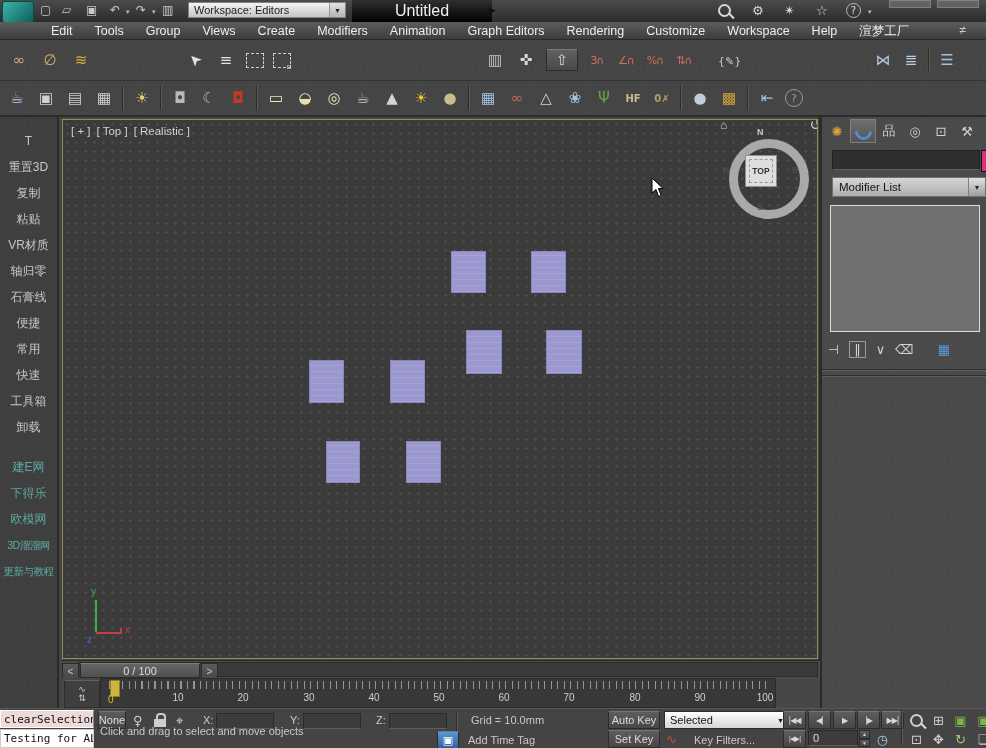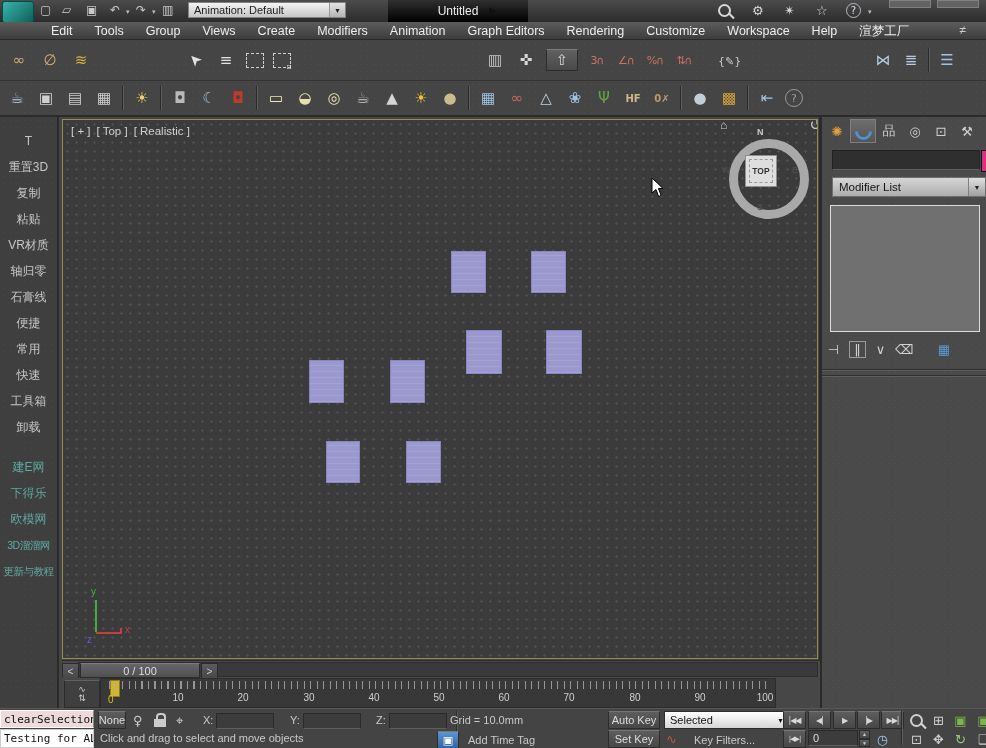--- a/index.html
+++ b/index.html
@@ -7,21 +7,21 @@
     font-family:"Liberation Sans","DejaVu Sans",sans-serif;color:#ddd;-webkit-user-select:none;}
   .abs{position:absolute;}
 
   
   .titlebar{position:absolute;left:0;top:0;width:986px;height:22px;background:linear-gradient(#4b4b4b,#2c2c2c);border-bottom:1px solid #1d1d1d;}
   .logo{position:absolute;left:2px;top:1px;width:30px;height:20px;background:linear-gradient(135deg,#36b6ac,#0f5f5a);border:1px solid #0b4a46;border-radius:3px;}
   .qat{position:absolute;top:3px;font-size:12px;color:#c9c9c9;font-family:"DejaVu Sans",sans-serif;}
   .caret{font-size:7px;color:#bbb;top:8px;}
   .ws-dd{position:absolute;left:188px;top:2px;width:158px;height:16px;display:flex;align-items:center;background:linear-gradient(#f4f4f4,#c6c6c6);border:1px solid #828282;color:#1c1c1c;font-size:11px;padding-left:5px;box-sizing:border-box;}
   .ws-dd .arr{margin-left:auto;font-size:7px;color:#222;padding:0 4px;border-left:1px solid #999;height:100%;display:flex;align-items:center;background:linear-gradient(#e2e2e2,#b5b5b5);}
-  .win-title{position:absolute;left:352px;top:0;width:140px;height:22px;background:linear-gradient(#303030,#000);display:flex;align-items:center;justify-content:center;font-size:12px;color:#efefef;margin-left:36px;}
+  .win-title{position:absolute;left:352px;top:0;width:140px;height:22px;background:linear-gradient(#303030,#000);display:flex;align-items:center;justify-content:center;font-size:16px;color:#efefef;}
   .expand-ic{position:absolute;left:489px;top:5px;font-size:9px;color:#111;}
   .search{position:absolute;left:500px;top:2px;width:208px;height:17px;background:#fff;border:1px solid #5f5f5f;display:flex;align-items:center;padding-left:6px;box-sizing:border-box;}
   .search .ph{font-style:italic;color:#737373;font-size:11px;}
   .qicon{position:absolute;top:3px;font-size:13px;color:#d8d8d8;font-family:"DejaVu Sans",sans-serif;}
   .mag{width:9px;height:9px;border:2px solid #d8d8d8;border-radius:50%;position:absolute;}
   .mag::after{content:"";position:absolute;left:8px;top:9px;width:7px;height:2px;background:#d8d8d8;transform:rotate(45deg);}
   .helpc{border:1.5px solid #bbb;border-radius:50%;width:13px;height:13px;display:flex;align-items:center;justify-content:center;font-size:10px;color:#cfe0f0;}
   .ghost{position:absolute;top:0;width:40px;height:6px;border:1px solid #9a9a9a;background:#707070;opacity:.7;}
 
   
@@ -140,21 +140,21 @@
     <div class="logo"></div>
     <span class="qat" style="left:40px">▢</span>
     <span class="qat" style="left:62px">▱</span>
     <span class="qat" style="left:86px">▣</span>
     <span class="qat" style="left:110px">↶</span>
     <span class="qat caret" style="left:126px">▾</span>
     <span class="qat" style="left:136px">↷</span>
     <span class="qat caret" style="left:152px">▾</span>
     <span class="qat" style="left:162px">▥</span>
     <div class="ws-dd">
-      <span>Animation: Default</span>
+      <span>Workspace: Editors</span>
       <span class="arr">▼</span>
     </div>
     <div class="win-title">
         <span>Untitled</span>
       </div>
     <span class="expand-ic">▶</span>
     <span class="mag" style="left:718px;top:4px"></span>
     <span class="qicon" style="left:752px">⚙</span>
     <span class="qicon" style="left:784px">✴</span>
     <span class="qicon" style="left:816px">☆</span>
@@ -425,23 +425,23 @@
     <span class="sicon" style="left:133px;top:4px">♀</span>
     <span class="lock-ic" style="left:154px;top:4px"></span>
     <span class="sicon" style="left:176px;top:4px">⌖</span>
     <span class="slabel" style="left:203px;top:5px">X:</span>
     <div class="sfield" style="left:216px;top:4px;width:58px"></div>
     <span class="slabel" style="left:290px;top:5px">Y:</span>
     <div class="sfield" style="left:303px;top:4px;width:58px"></div>
     <span class="slabel" style="left:376px;top:5px">Z:</span>
     <div class="sfield" style="left:389px;top:4px;width:58px"></div>
     <div class="ssep" style="left:456px"></div>
-    <span class="slabel" style="left:450px;top:5px">Grid = 10.0mm</span>
-
-    <span class="slabel" style="left:100px;top:23px">Click and drag to select and move objects</span>
+    <span class="slabel" style="left:471px;top:5px">Grid = 10.0mm</span>
+
+    <span class="slabel" style="left:100px;top:16px">Click and drag to select and move objects</span>
     <div class="sbtn isolate" style="left:437px;top:22px;width:22px">▣</div>
     <span class="slabel" style="left:468px;top:25px">Add Time Tag</span>
 
     <div class="sbtn" style="left:608px;top:2px;width:52px">Auto Key</div>
     <div class="sbtn" style="left:608px;top:21px;width:52px">Set Key</div>
     <div class="whitedd" style="left:664px;top:2px;width:125px">
       <span>Selected</span>
       <span class="arr">▼</span>
     </div>
     <span class="sicon" style="left:666px;top:23px;color:#c05545">∿</span>

